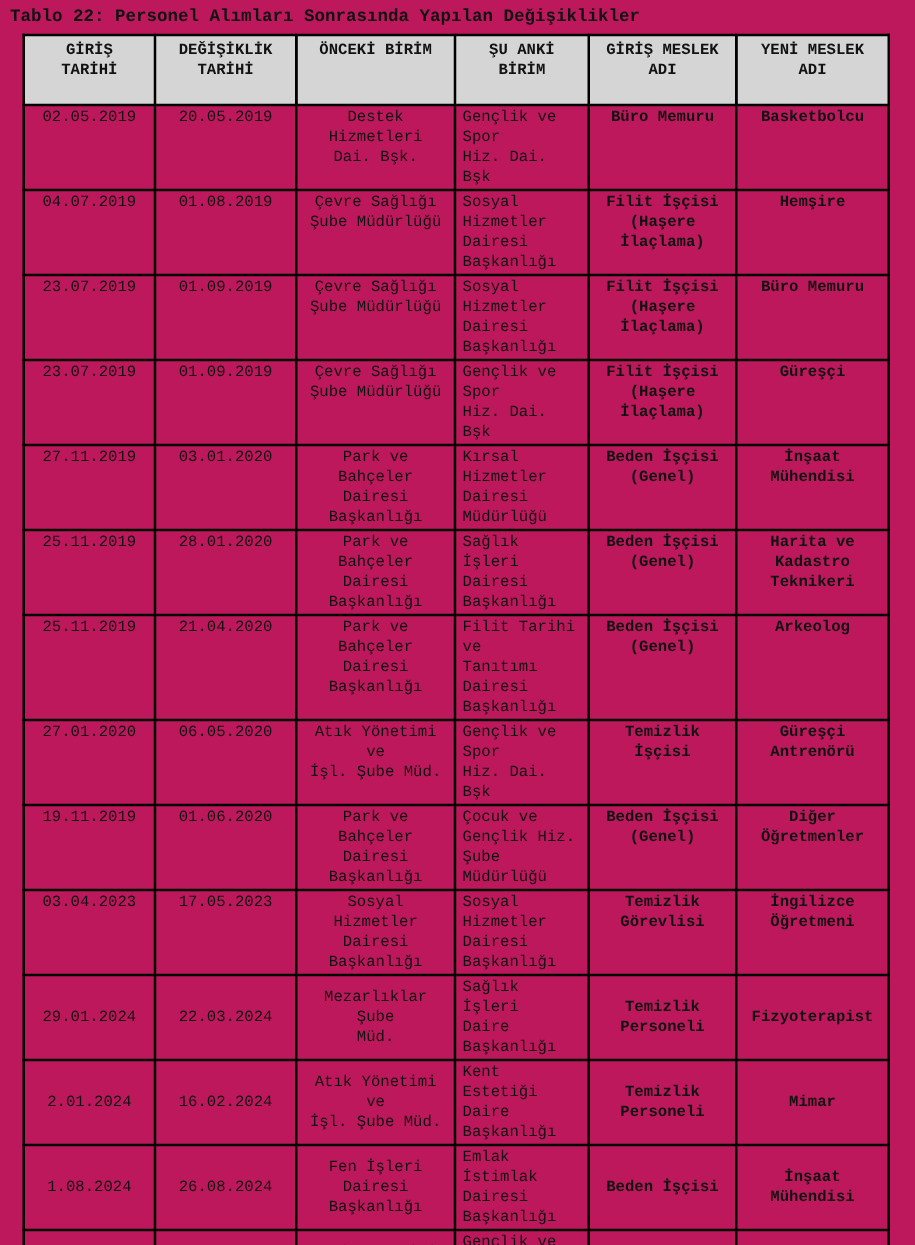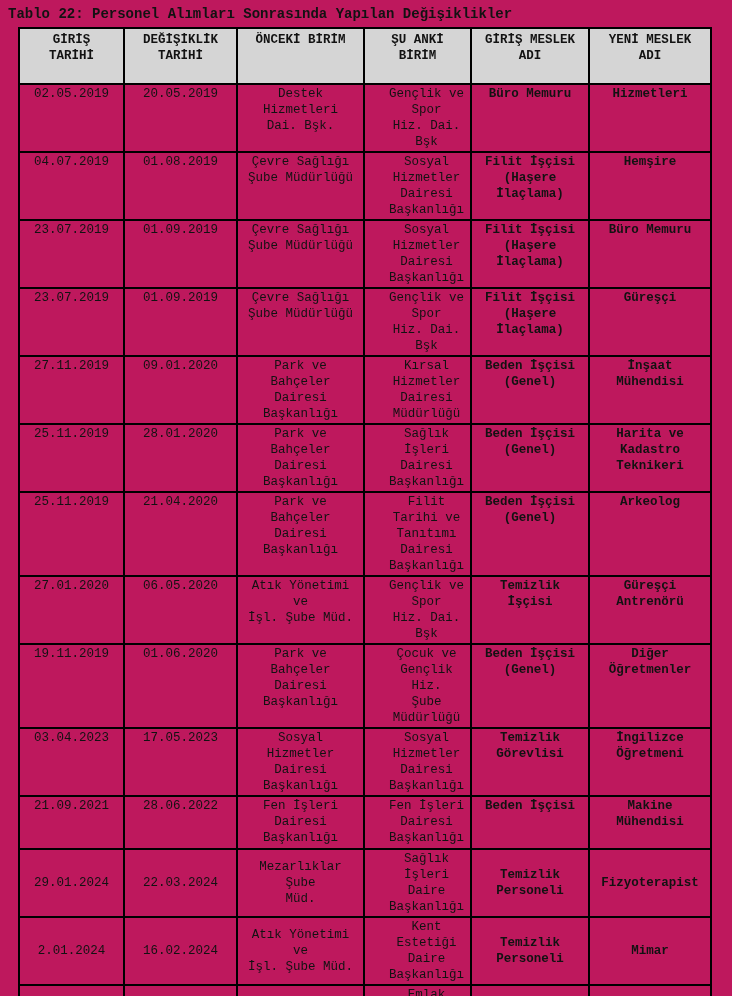--- a/index.html
+++ b/index.html
@@ -33,21 +33,21 @@
     overflow: hidden;
   }
   .tbl th {
     background: var(--header-bg, #d5d5d5);
     font-weight: bold;
     text-align: center;
     height: 50px;
     padding-top: 3px;
   }
   .tbl td.c0, .tbl td.c1, .tbl td.c2, .tbl td.c4, .tbl td.c5 { text-align: center; }
-  .tbl td.c3 { text-align: center; padding-left: 21px; }
+  .tbl td.c3 { text-align: left; padding-left: 5px; }
   .tbl td.c4, .tbl td.c5 { font-weight: bold; }
   .tbl tr.middle td { vertical-align: middle; }
 </style>
 </head>
 <body>
 
 <div class="page">
 
   <div class="doc-title">Tablo 22: Personel Alımları Sonrasında Yapılan Değişiklikler</div>
 
@@ -77,21 +77,21 @@
     </thead>
     <tbody id="table-body">
         <tr style="height: 33px;">
           <td class="c0">02.05.2019</td>
           <td class="c1">20.05.2019</td>
           <td class="c2">Destek Hizmetleri
 Dai. Bşk.</td>
           <td class="c3">Gençlik ve Spor
 Hiz. Dai. Bşk</td>
           <td class="c4">Büro Memuru</td>
-          <td class="c5">Hizmetleri</td>
+          <td class="c5">Basketbolcu</td>
         </tr>
         <tr style="height: 62px;">
           <td class="c0">04.07.2019</td>
           <td class="c1">01.08.2019</td>
           <td class="c2">Çevre Sağlığı
 Şube Müdürlüğü</td>
           <td class="c3">Sosyal
 Hizmetler
 Dairesi
 Başkanlığı</td>
@@ -121,21 +121,21 @@
 Şube Müdürlüğü</td>
           <td class="c3">Gençlik ve Spor
 Hiz. Dai. Bşk</td>
           <td class="c4">Filit İşçisi
 (Haşere
 İlaçlama)</td>
           <td class="c5">Güreşçi</td>
         </tr>
         <tr style="height: 62px;">
           <td class="c0">27.11.2019</td>
-          <td class="c1">09.01.2020</td>
+          <td class="c1">03.01.2020</td>
           <td class="c2">Park ve Bahçeler
 Dairesi Başkanlığı</td>
           <td class="c3">Kırsal
 Hizmetler
 Dairesi
 Müdürlüğü</td>
           <td class="c4">Beden İşçisi
 (Genel)</td>
           <td class="c5">İnşaat
 Mühendisi</td>
@@ -197,32 +197,20 @@
           <td class="c2">Sosyal Hizmetler
 Dairesi Başkanlığı</td>
           <td class="c3">Sosyal
 Hizmetler
 Dairesi
 Başkanlığı</td>
           <td class="c4">Temizlik
 Görevlisi</td>
           <td class="c5">İngilizce
 Öğretmeni</td>
-        </tr>
-        <tr style="height: 53px;">
-          <td class="c0">21.09.2021</td>
-          <td class="c1">28.06.2022</td>
-          <td class="c2">Fen İşleri Dairesi
-Başkanlığı</td>
-          <td class="c3">Fen İşleri
-Dairesi
-Başkanlığı</td>
-          <td class="c4">Beden İşçisi</td>
-          <td class="c5">Makine
-Mühendisi</td>
         </tr>
         <tr class="middle" style="height: 44px;">
           <td class="c0">29.01.2024</td>
           <td class="c1">22.03.2024</td>
           <td class="c2">Mezarlıklar Şube
 Müd.</td>
           <td class="c3">Sağlık İşleri
 Daire Başkanlığı</td>
           <td class="c4">Temizlik
 Personeli</td>

